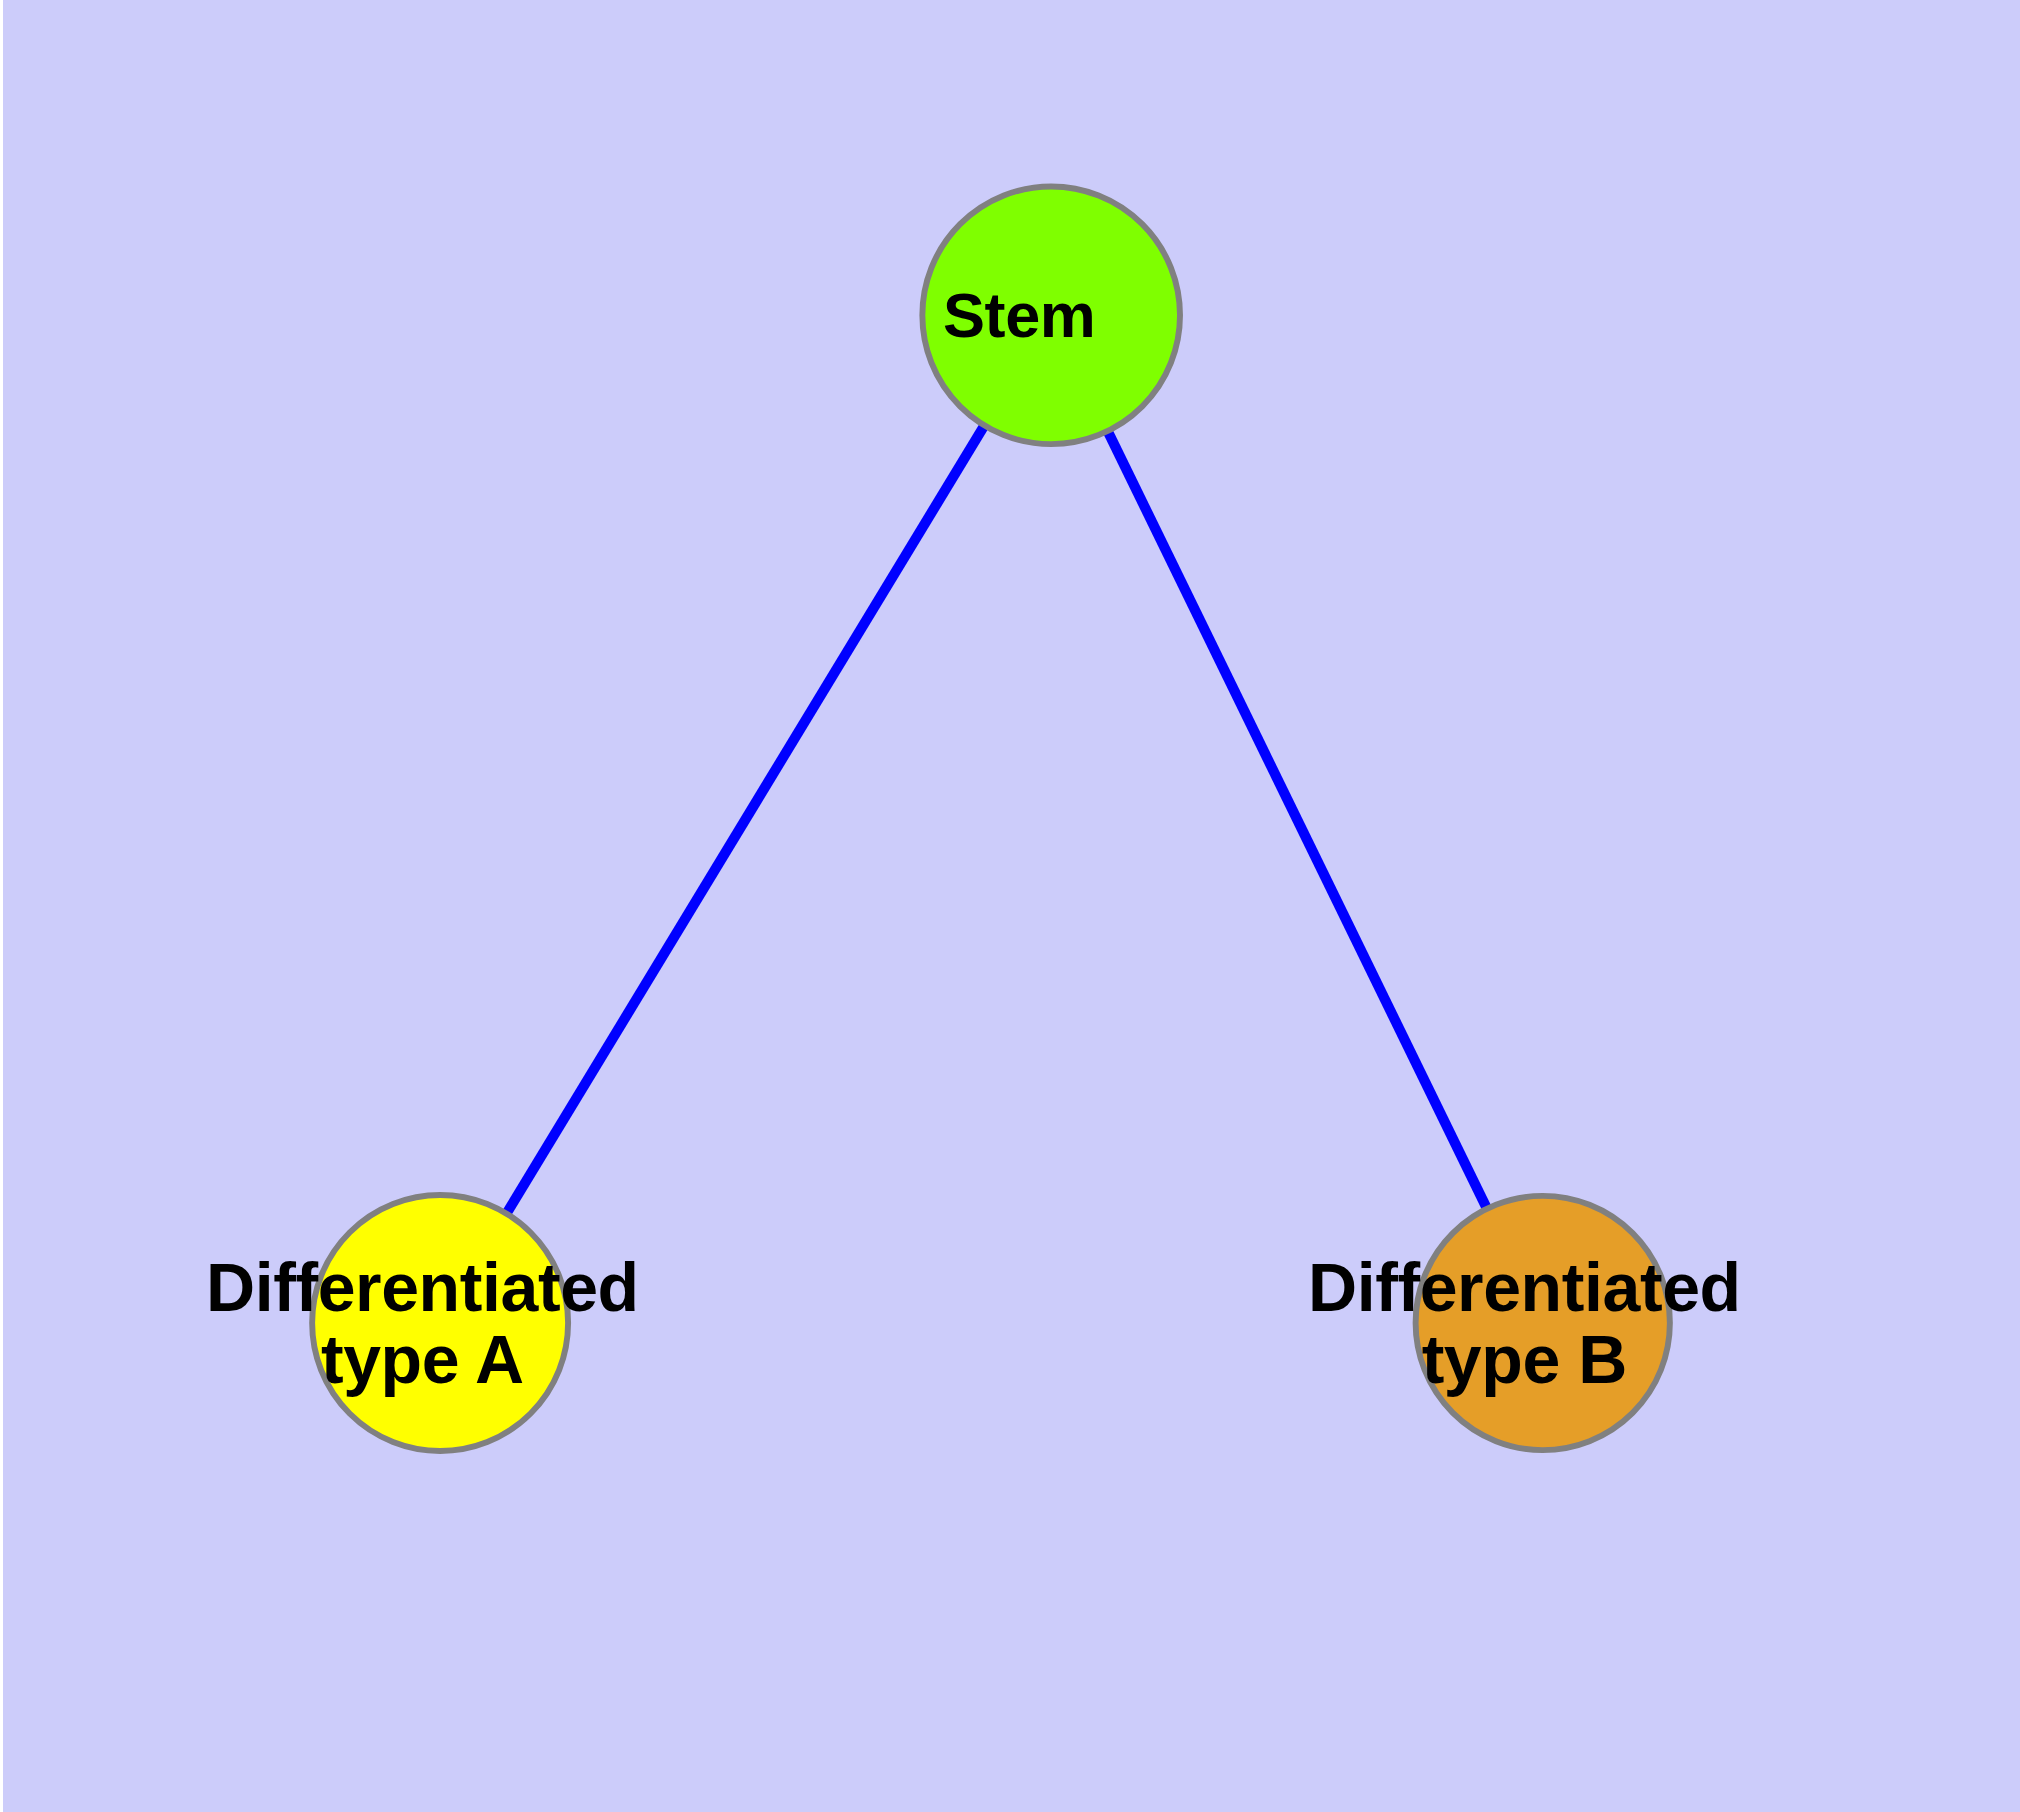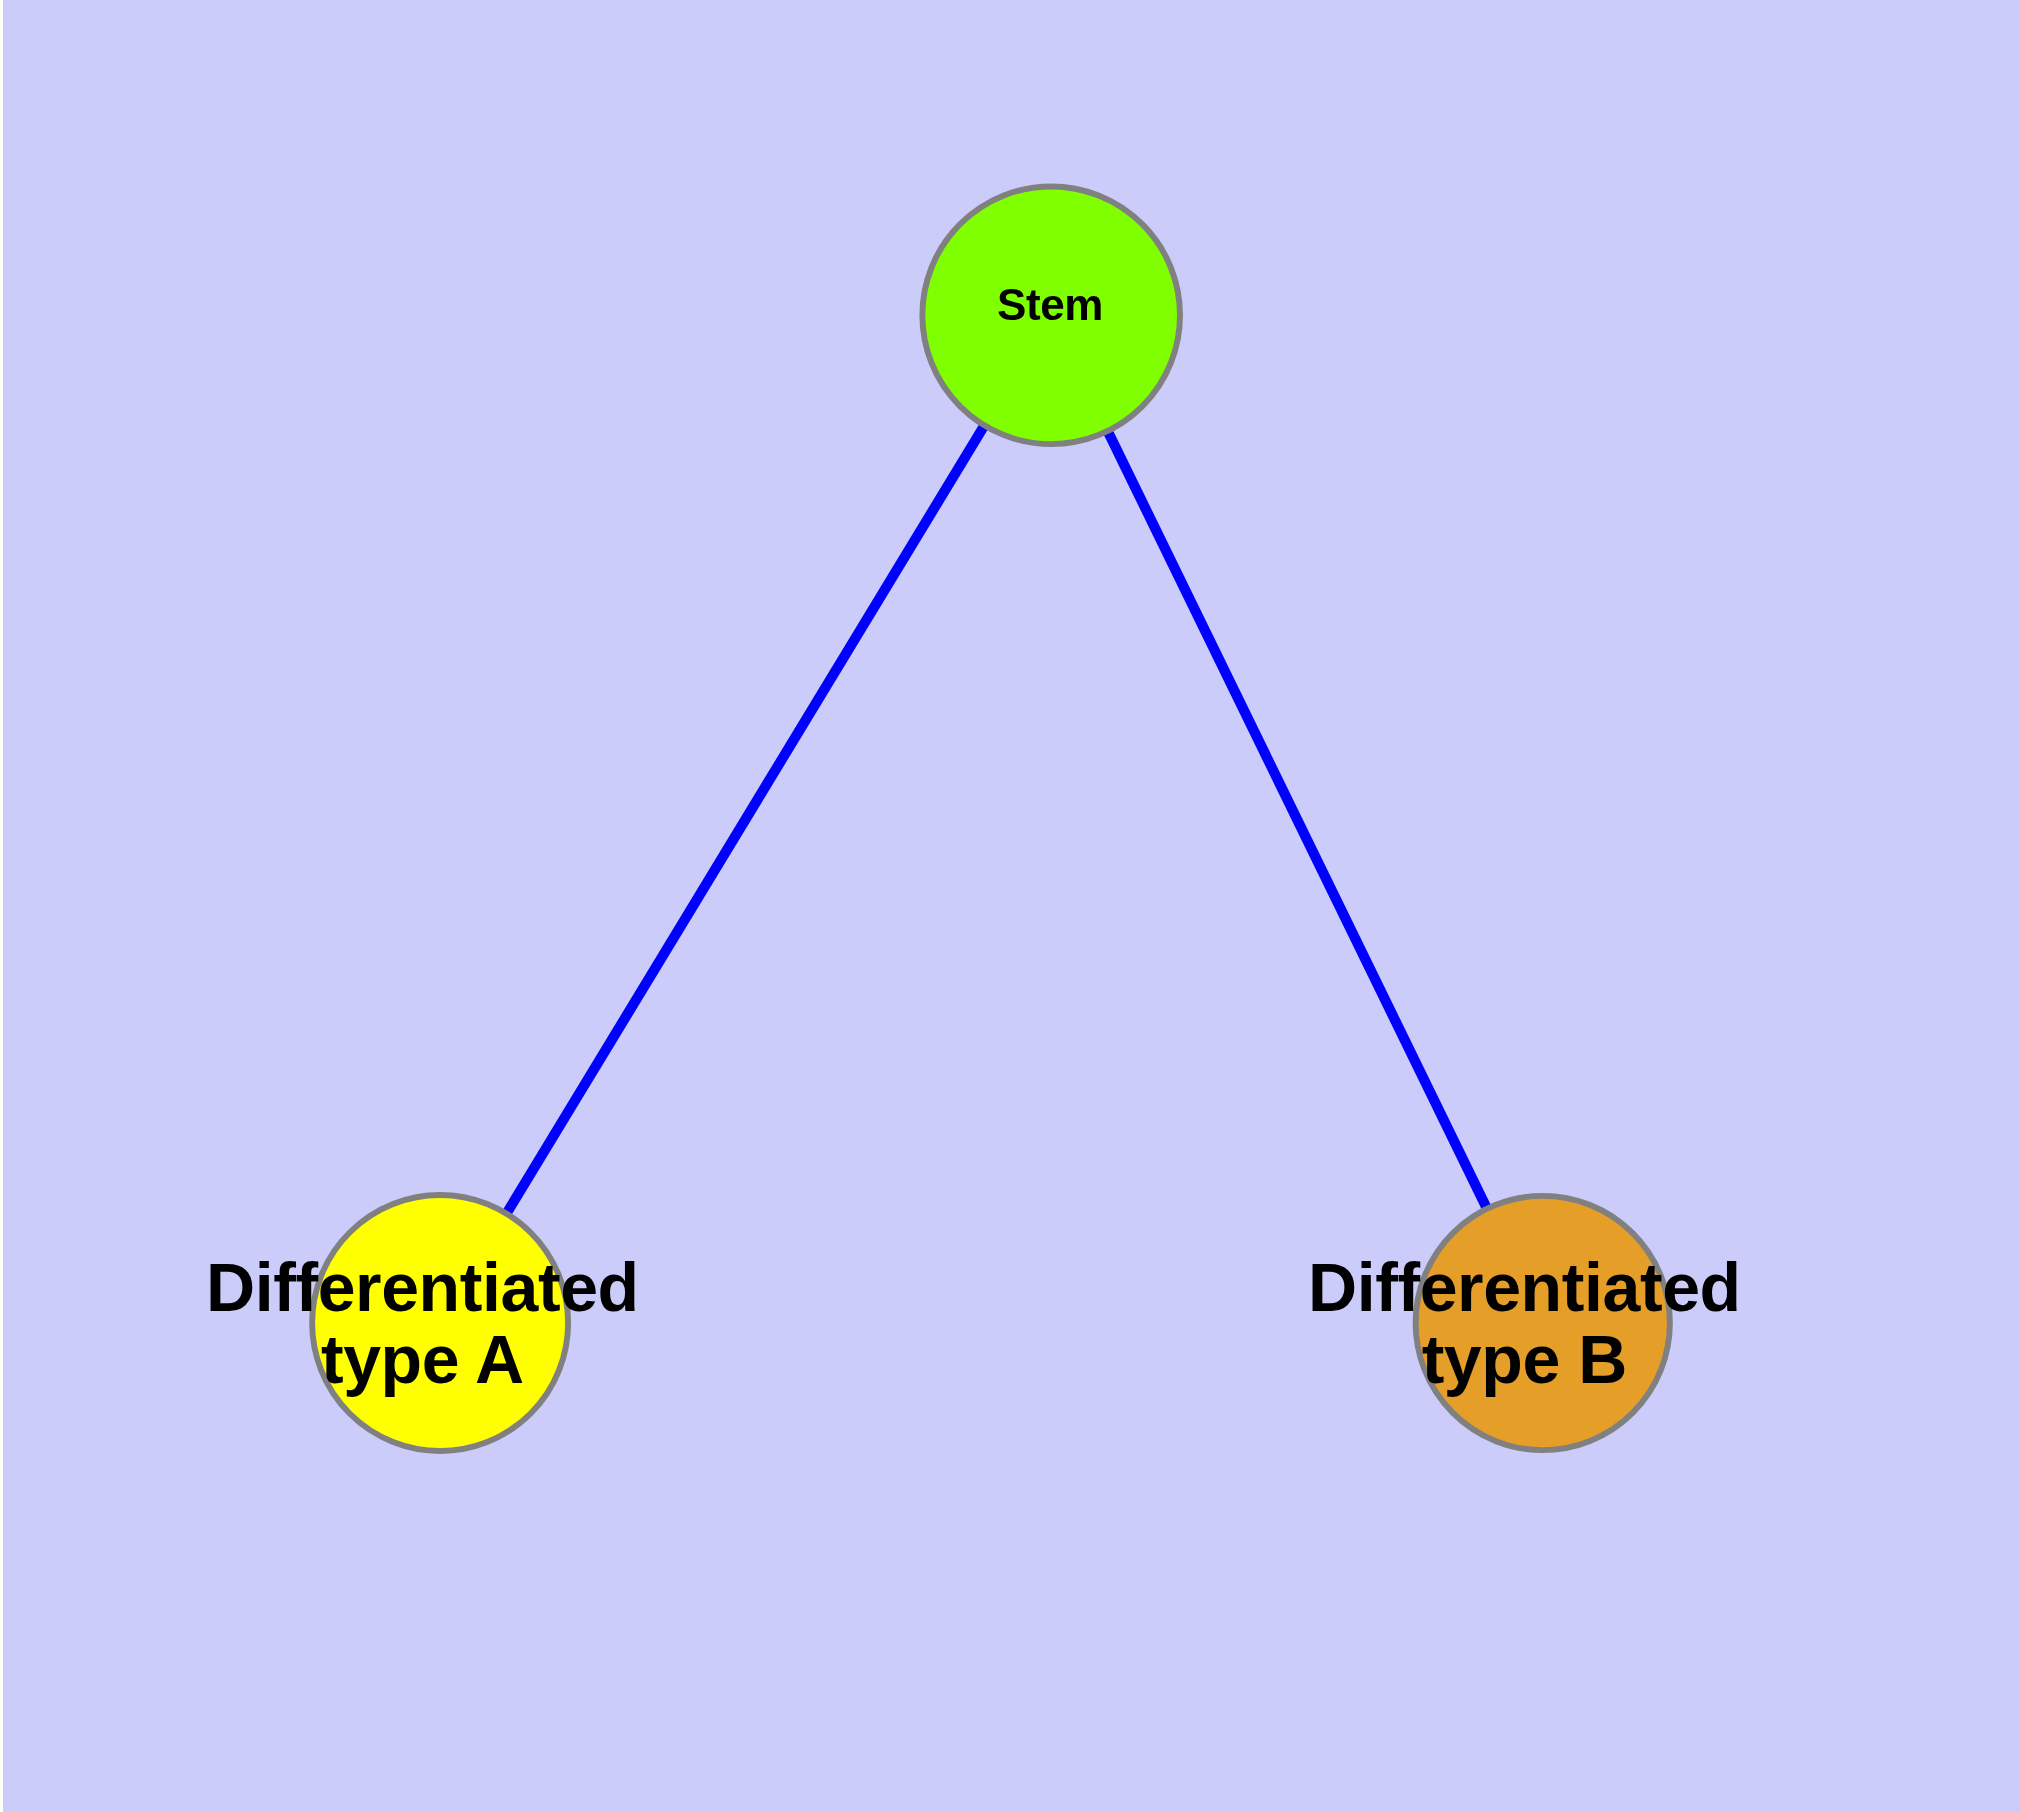--- a/index.html
+++ b/index.html
@@ -54,21 +54,21 @@
         <line x1="1240" y1="372" x2="1820" y2="1561" stroke="#0000ff" stroke-width="12" stroke-linecap="butt"></line>
       </g>
     <g id="node-layer">
         <circle cx="1240" cy="372" r="152" fill="#7fff00" stroke="#808080" stroke-width="7"></circle>
         <circle cx="519" cy="1561" r="151" fill="#ffff00" stroke="#808080" stroke-width="7"></circle>
         <circle cx="1820" cy="1561" r="150" fill="#e59e28" stroke="#808080" stroke-width="7"></circle>
       </g>
   </svg>
 
   <div id="label-layer">
-      <div class="node-label-outer" style="font-size: 44px; color: rgb(0, 0, 0); left: 997px; top: 282px;">Stem</div>
+      <div class="node-label-outer" style="font-size: 63px; color: rgb(0, 0, 0); left: 943px; top: 282px;">Stem</div>
       <div class="node-label-outer" style="font-size: 68px; color: rgb(0, 0, 0); left: 206px; top: 1251px;">Differentiated
 type A</div>
       <div class="node-label-outer" style="font-size: 68px; color: rgb(0, 0, 0); left: 1308px; top: 1251px;">Differentiated
 type B</div>
     </div>
 
 </div>
 
 
 </body></html>

